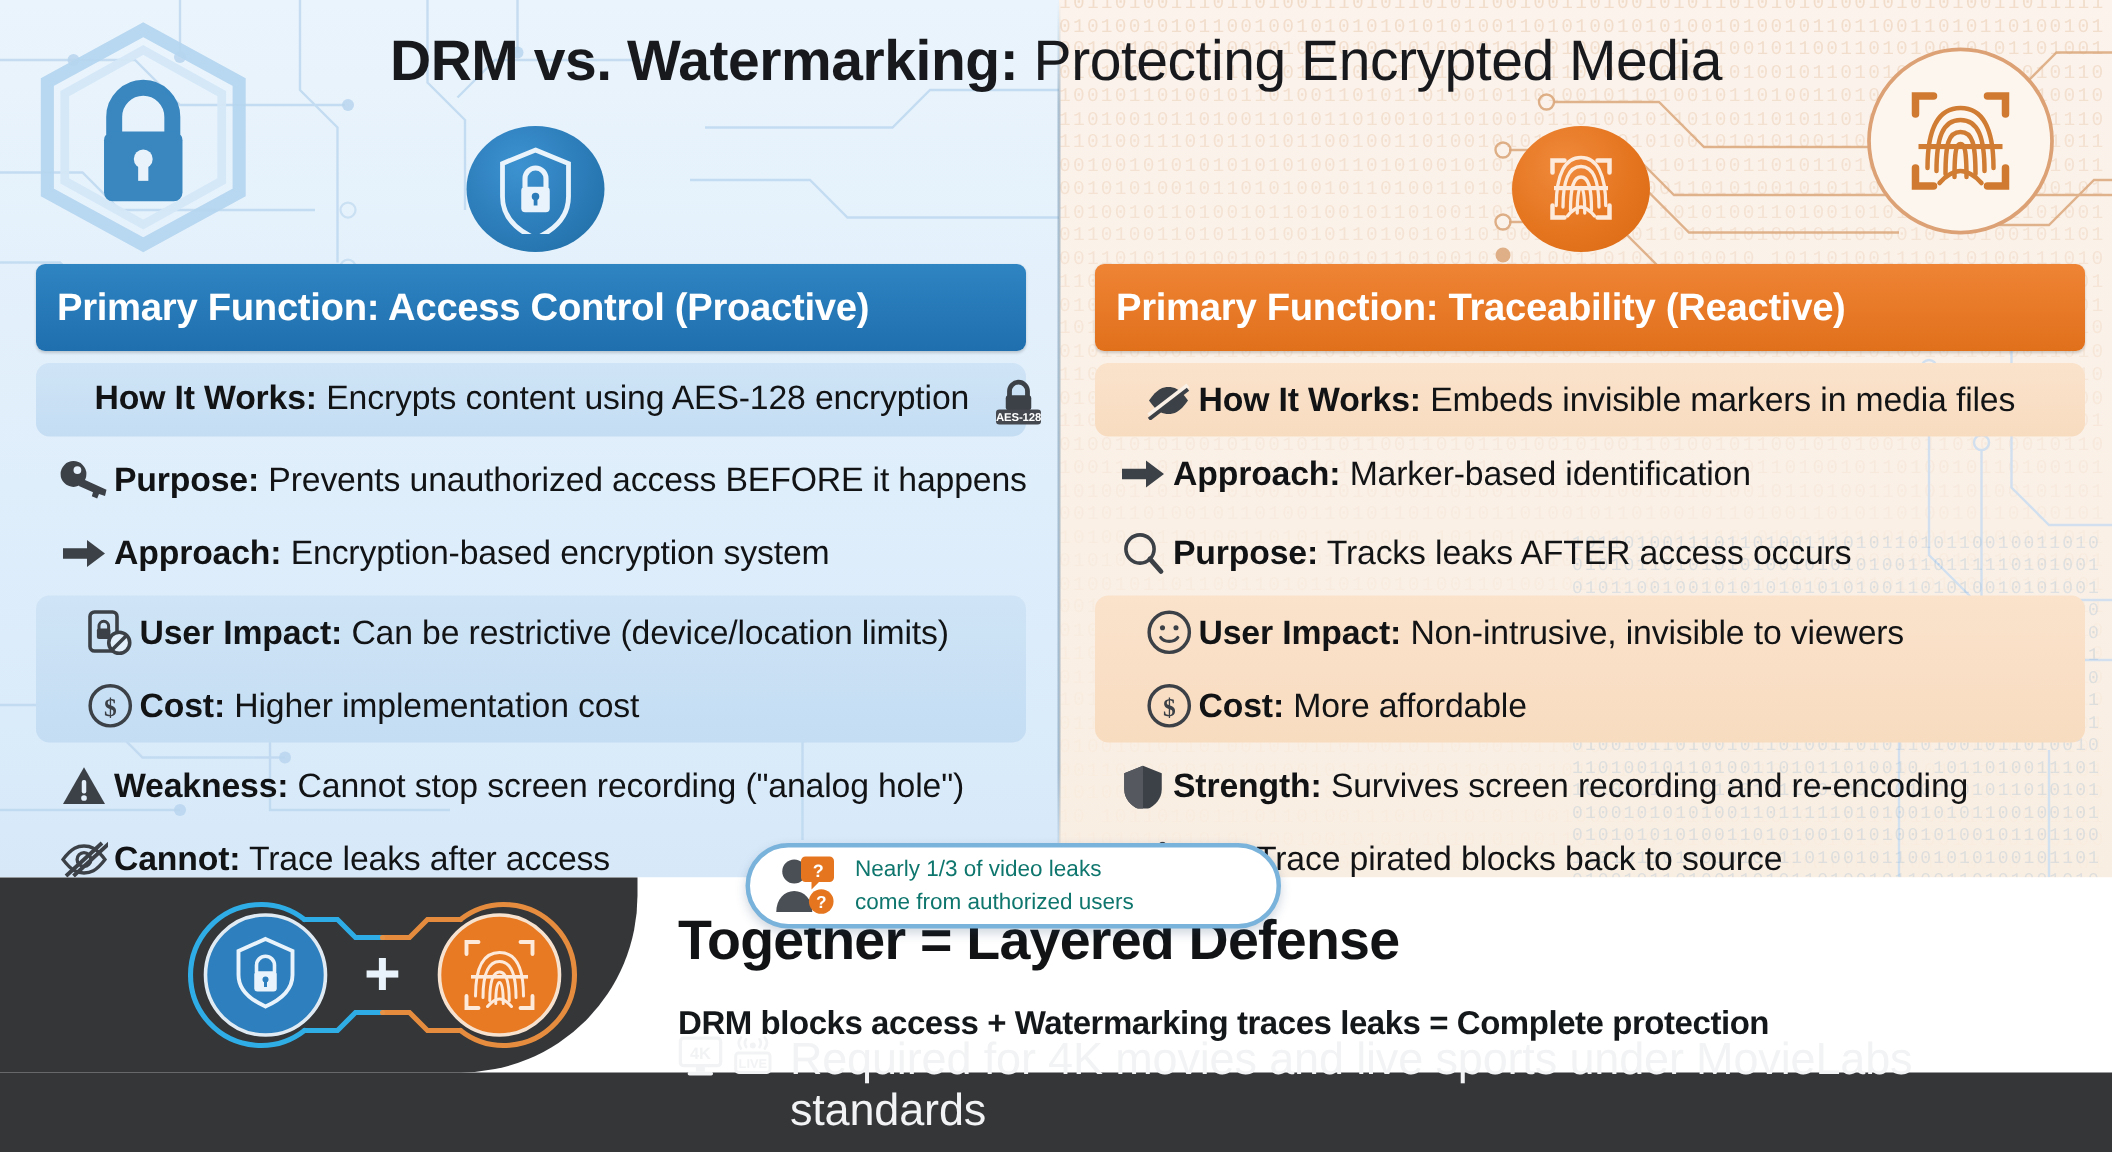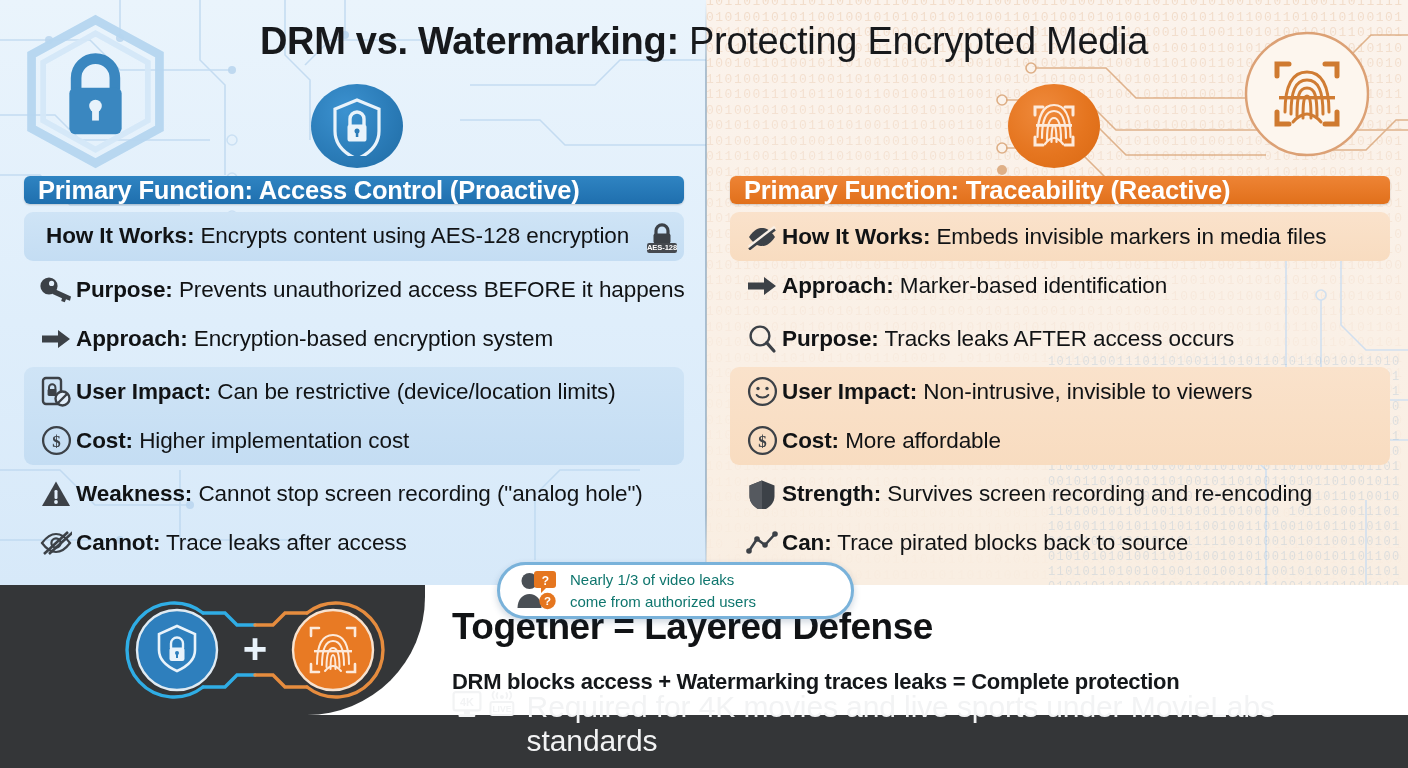--- a/index.html
+++ b/index.html
@@ -48,26 +48,26 @@
   
   .badge-icon { position: absolute; border-radius: 50%; display: flex; align-items: center; justify-content: center; z-index: 5; }
   .badge-blue { left: 311px; top: 84px; width: 92px; height: 84px; background: radial-gradient(circle at 38% 32%, #3c92d0 0%, #2b7cb8 55%, #1f6ba3 100%); }
   .badge-orange { left: 1008px; top: 84px; width: 92px; height: 84px; background: radial-gradient(circle at 38% 32%, #ef8a3c 0%, #e5751f 55%, #d96812 100%); }
 
   
   .col { position: absolute; top: 176px; width: 660px; z-index: 4; }
   .col-left  { left: 24px; }
   .col-right { left: 730px; }
 
-  .sect-head { height: 28px; border-radius: 6px; display: flex; align-items: center;
+  .sect-head { height: 58px; border-radius: 6px; display: flex; align-items: center;
                padding: 0 14px; color: #fff; font-size: 25.5px; font-weight: 700; letter-spacing: -.2px; }
   .head-blue   { background: linear-gradient(180deg,#2f84c2 0%,#1f6fae 100%); box-shadow: 0 1px 2px rgba(0,0,0,.18); }
   .head-orange { background: linear-gradient(180deg,#ee8435 0%,#e1701b 100%); box-shadow: 0 1px 2px rgba(0,0,0,.18); }
 
-  .band { border-radius: 9px; }
+  .band { border-radius: 9px; padding-left: 17px; }
   .band-blue   { background: linear-gradient(180deg,#cfe4f6 0%,#c4ddf3 100%); }
   .band-orange { background: linear-gradient(180deg,#fae2cb 0%,#f8dcc0 100%); }
 
   .row { display: flex; align-items: center; height: 49px; padding: 0 12px; }
   .row .ico { width: 40px; min-width: 40px; display: flex; align-items: center; justify-content: center; }
   .row .txt { font-size: 22.5px; color: #111315; white-space: nowrap; letter-spacing: -.1px; }
   .row .txt b { font-weight: 700; }
   .row-howitworks-left { padding-left: 22px; }
   .aes { margin-left: 10px; display: inline-flex; vertical-align: middle; }
 

